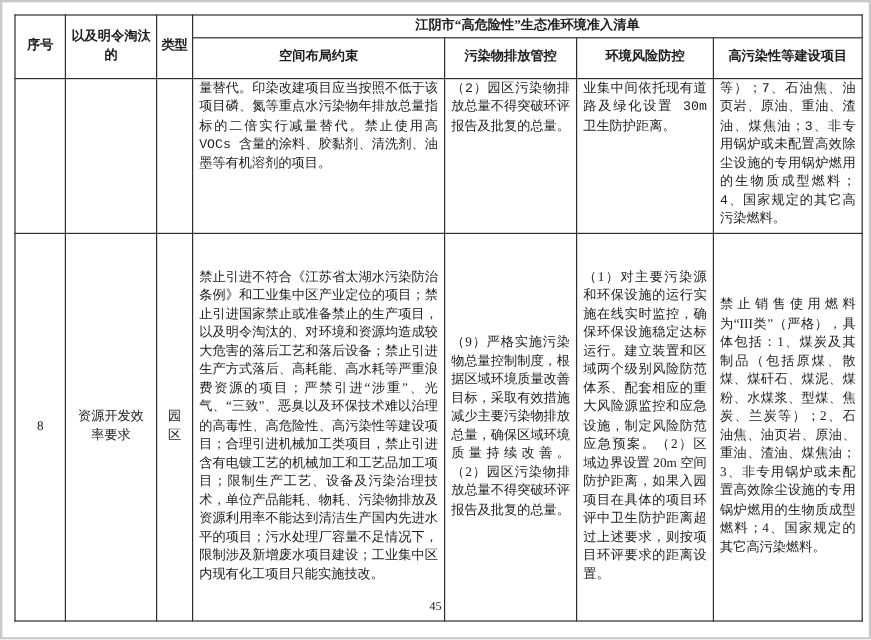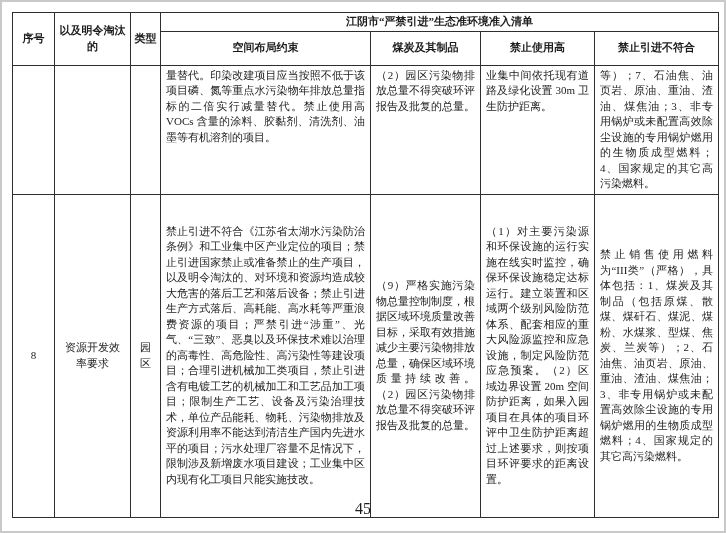--- a/index.html
+++ b/index.html
@@ -32,26 +32,26 @@
     text-align:center;
     vertical-align:middle;
     padding:1px 2px;
   }
   tr.hdr-title{height:18px;}
   tr.hdr-sub{height:34px;margin-top:42px;}
   tr.row-cont{height:98px;}
   tr.row-main{height:323px;}
   td.c-center{text-align:center;vertical-align:middle;}
   td.c-text{text-align:justify;text-justify:inter-character;}
-  tr.row-cont td.c-text{vertical-align:top;}
+  tr.row-cont td.c-text{vertical-align:top;font-family:Liberation Mono, monospace;}
   tr.row-main td.c-text{vertical-align:middle;}
   .page-number{
     position:absolute;left:0;right:0;top:498px;
     text-align:center;
-    font-size:16px;
+    font-size:10px;
     color:#1c1c1c;
   }
 </style>
 </head>
 <body>
 
 <div class="sheet">
 
   <table class="doc">
     <colgroup>
@@ -61,27 +61,27 @@
       <col style="width:210px">
       <col style="width:110px">
       <col style="width:114px">
       <col style="width:124px">
     </colgroup>
     <thead>
       <tr class="hdr-title">
         <th rowspan="2">序号</th>
         <th rowspan="2">以及明令淘汰的</th>
         <th rowspan="2">类型</th>
-        <th colspan="4">江阴市“严禁引进”生态准环境准入清单</th>
+        <th colspan="4">江阴市“高危险性”生态准环境准入清单</th>
       </tr>
       <tr class="hdr-sub">
         <th>空间布局约束</th>
-        <th>煤炭及其制品</th>
-        <th>禁止使用高</th>
-        <th>禁止引进不符合</th>
+        <th>污染物排放管控</th>
+        <th>环境风险防控</th>
+        <th>高污染性等建设项目</th>
       </tr>
     </thead>
     <tbody>
       <tr class="row-cont">
         <td class="c-center"></td>
         <td class="c-center"></td>
         <td class="c-center"></td>
         <td class="c-text">量替代。印染改建项目应当按照不低于该项目磷、氮等重点水污染物年排放总量指标的二倍实行减量替代。禁止使用高 VOCs 含量的涂料、胶黏剂、清洗剂、油墨等有机溶剂的项目。</td>
         <td class="c-text">（2）园区污染物排放总量不得突破环评报告及批复的总量。</td>
         <td class="c-text">业集中间依托现有道路及绿化设置 30m 卫生防护距离。</td>

